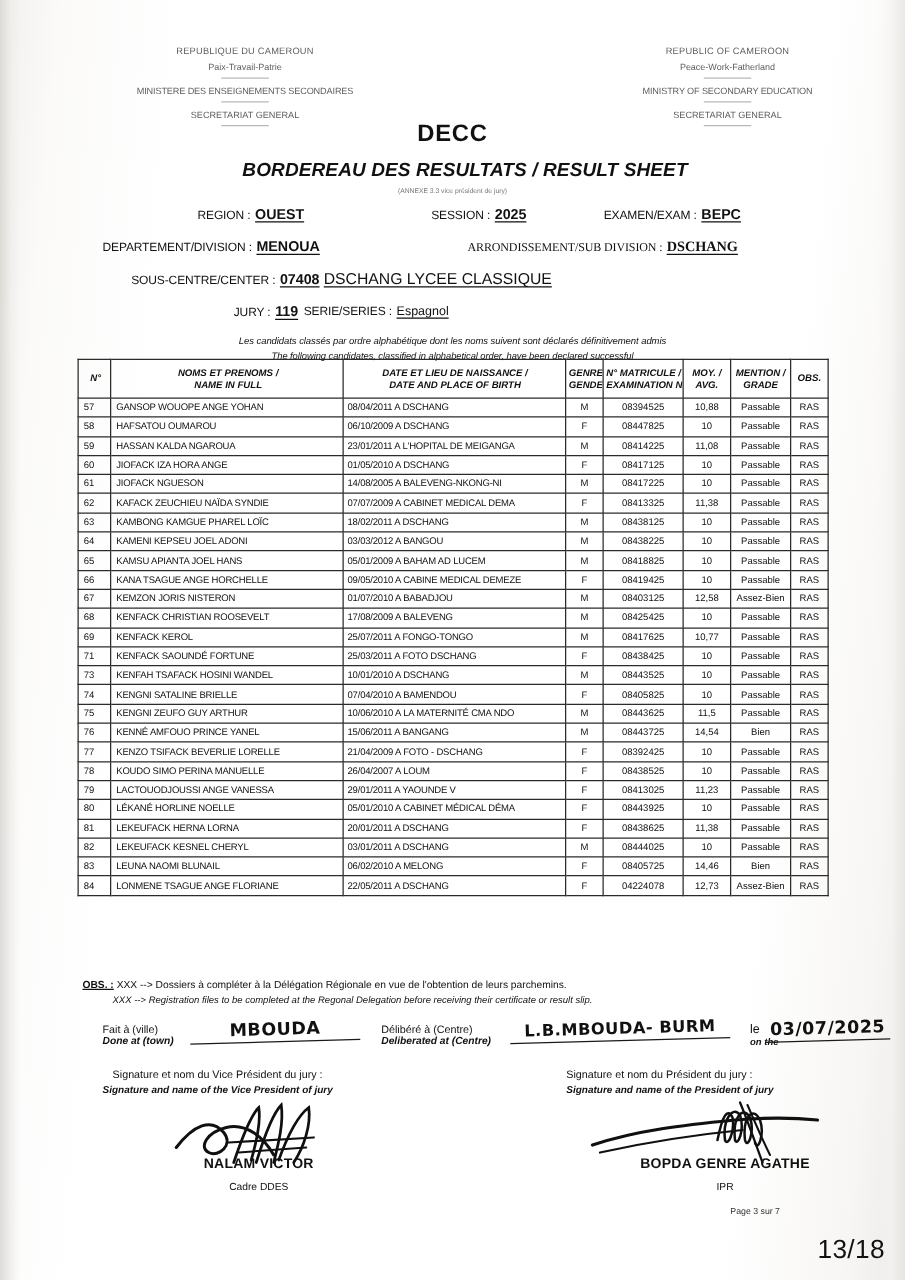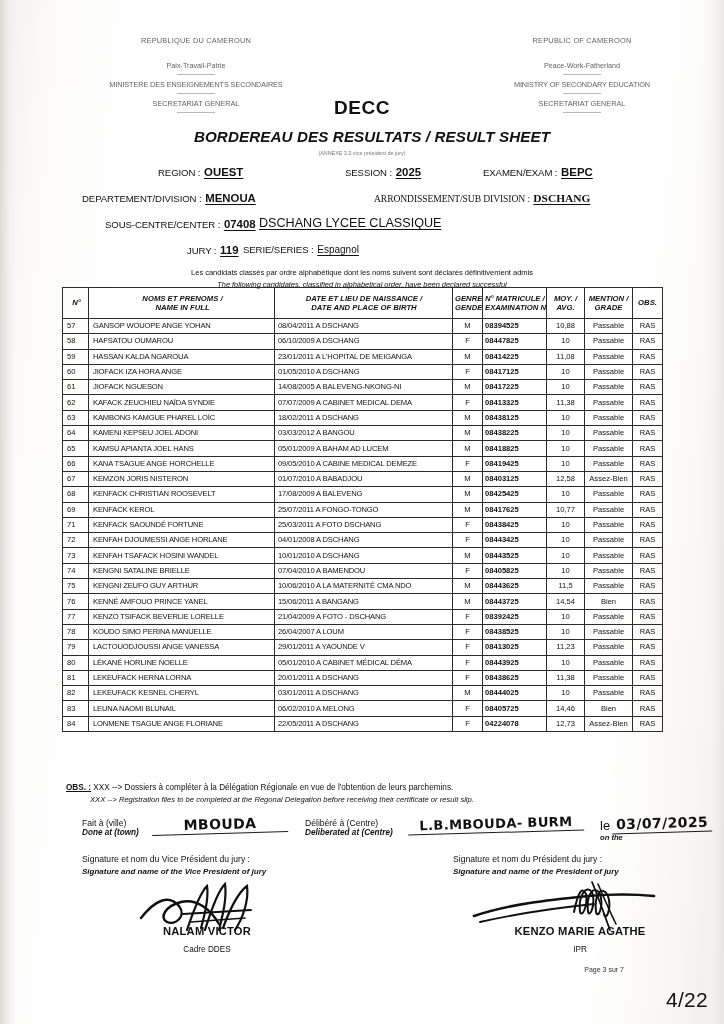--- a/index.html
+++ b/index.html
@@ -35,21 +35,21 @@
   }
 
   .sheet { position: absolute; left: 0; top: 0; width: 724px; height: 1024px; }
 
   
   .masthead { position: absolute; top: 36px; left: 0; width: 724px; }
   .mast-col { position: absolute; text-align: center; }
   .mast-left { left: 78px; width: 236px; }
   .mast-right { left: 460px; width: 244px; }
   .mast-l1 { font-size: 7.4px; letter-spacing: .2px; color: #3a3a3a; }
-  .mast-l2 { font-size: 7.2px; margin-top: 16px; color: #3a3a3a; }
+  .mast-l2 { font-size: 7.2px; margin-top: 4px; color: #3a3a3a; }
   .mast-rule { width: 38px; height: 1px; background: #8d8d8d; margin: 4px auto 5px; opacity:.75; }
   .mast-wide { font-size: 7.3px; color: #3a3a3a; letter-spacing:-.1px; }
   .mast-sec { font-size: 7.3px; color: #3a3a3a; margin-top: 3px; }
 
   .blur { filter: blur(.22px); opacity: .82; }
 
   
   .decc {
     position: absolute; top: 97px; left: 0; width: 724px;
     text-align: center; font-size: 19px; font-weight: bold; letter-spacing: .6px;
@@ -77,21 +77,21 @@
   .f-exam       { top: 0px;  left: 483px; }
   .f-dept       { top: 26px; left: 82px; }
   .f-arrond     { top: 26px; left: 374px; font-family: Liberation Serif, serif; }
   .f-souscentre { top: 52px; left: 105px; }
   .f-centername { top: 50px; left: 258px; }
   .f-jury       { top: 78px; left: 172px; margin-left: 15px; }
   .f-serie      { top: 78px; left: 243px; }
 
   .note1 {
     position: absolute; top: 102px; left: 0; width: 724px; text-align: center;
-    font-size: 7.6px; letter-spacing: -.05px;
+    font-size: 7.6px; letter-spacing: -.05px; font-style: italic;
   }
   .note2 {
     position: absolute; top: 114px; left: 0; width: 724px; text-align: center;
     font-size: 7.5px; font-style: italic; letter-spacing: -.05px;
   }
 
   
   .tbl-wrap { position: absolute; top: 287px; left: 62px; width: 600px; }
   table.results { border-collapse: collapse; width: 600px; table-layout: fixed; }
   table.results th, table.results td {
@@ -105,21 +105,21 @@
     white-space: nowrap;
   }
   table.results thead th {
     font-style: italic; font-weight: bold; text-align: center;
     height: 31px; font-size: 7.7px; line-height: 1.22;
   }
   .c-num   { width: 26px; text-align: left; padding-left: 4px !important; }
   .c-name  { width: 186px; text-align: left; padding-left: 4px !important; }
   .c-birth { width: 178px; text-align: left; padding-left: 3px !important; }
   .c-gen   { width: 30px;  text-align: center; }
-  .c-mat   { width: 64px;  text-align: left; font-weight: bold; }
+  .c-mat   { width: 64px;  text-align: center; }
   .c-moy   { width: 38px;  text-align: center; }
   .c-ment  { width: 48px;  text-align: center; font-size: 6.7px; }
   .c-obs   { width: 30px;  text-align: center; }
   td.c-num { font-size: 8px; }
   td.c-name, td.c-birth { font-size: 7.8px; letter-spacing: -.15px; }
   td.c-gen, td.c-mat, td.c-moy { font-size: 8.3px; }
   td.c-obs { font-size: 8.2px; }
 
   
   .obs { position: absolute; top: 783px; left: 66px; width: 600px; }
@@ -139,21 +139,21 @@
   }
   .hand-line { border-bottom: 1.2px solid #1a1a1a; display: inline-block; padding: 0 4px 1px; }
 
   .d-faitlbl { top: 0px; left: 82px; }
   .d-faitval { top: -3px; left: 152px; }
   .d-delibl  { top: 0px; left: 305px; }
   .d-delibval{ top: -4px; left: 408px; }
   .d-onthe   { top: 0px;  left: 600px; }
   .d-dateval { top: -4px; left: 612px; }
 
-  .sig-lbl-l { position: absolute; top: 854px; left: 82px; }
+  .sig-lbl-l { position: absolute; top: 854px; left: 82px; text-align: center; }
   .sig-lbl-r { position: absolute; top: 854px; left: 453px; }
   .sig-fr { font-size: 8.6px; }
   .sig-en { font-size: 8px; font-style: italic; font-weight: bold; margin-top: 3px; }
 
   .sig-name-l { position: absolute; top: 925px; left: 82px; width: 250px; text-align: center; }
   .sig-name-r { position: absolute; top: 925px; left: 440px; width: 280px; text-align: center; }
   .sig-name { font-size: 11.2px; font-weight: bold; letter-spacing: .2px; }
   .sig-role { font-size: 8.2px; margin-top: 8px; }
 
   .sig-svg-l { position: absolute; top: 880px; left: 135px; }
@@ -412,30 +412,20 @@
             <td class="c-num">71</td>
             <td class="c-name">KENFACK SAOUNDÉ FORTUNE</td>
             <td class="c-birth">25/03/2011 A FOTO DSCHANG</td>
             <td class="c-gen">F</td>
             <td class="c-mat">08438425</td>
             <td class="c-moy">10</td>
             <td class="c-ment">Passable</td>
             <td class="c-obs">RAS</td>
           </tr>
           <tr>
-            <td class="c-num">72</td>
-            <td class="c-name">KENFAH DJOUMESSI ANGE HORLANE</td>
-            <td class="c-birth">04/01/2008 A DSCHANG</td>
-            <td class="c-gen">F</td>
-            <td class="c-mat">08443425</td>
-            <td class="c-moy">10</td>
-            <td class="c-ment">Passable</td>
-            <td class="c-obs">RAS</td>
-          </tr>
-          <tr>
             <td class="c-num">73</td>
             <td class="c-name">KENFAH TSAFACK HOSINI WANDEL</td>
             <td class="c-birth">10/01/2010 A DSCHANG</td>
             <td class="c-gen">M</td>
             <td class="c-mat">08443525</td>
             <td class="c-moy">10</td>
             <td class="c-ment">Passable</td>
             <td class="c-obs">RAS</td>
           </tr>
           <tr>
@@ -571,21 +561,21 @@
 
     <div class="d-block d-delibl">
       <div class="d-fr">Délibéré à (Centre)</div>
       <div class="d-en">Deliberated at (Centre)</div>
     </div>
     <div class="d-block d-delibval">
       <span class="hand hand-line" style="min-width:176px;text-align:center;font-size:13px;">L.B.MBOUDA- BURM</span>
     </div>
 
     <div class="d-block d-onthe">
-      <div class="d-fr" style="font-size:13px;">le</div>
+      <div class="d-fr" style="font-size:10px;">le</div>
       <div class="d-en" style="font-size:7.6px;">on the</div>
     </div>
     <div class="d-block d-dateval">
       <span class="hand hand-line" style="min-width:92px;text-align:center;">03/07/2025</span>
     </div>
   </div>
 
   <div class="sig-lbl-l">
     <div class="sig-fr">Signature et nom du Vice Président du jury :</div>
     <div class="sig-en">Signature and name of the Vice President of jury</div>
@@ -614,20 +604,20 @@
       <path d="M122 4 C128 18, 134 36, 140 52" stroke-width="1.8" stroke-linecap="round"></path>
       <path d="M128 6 C134 20, 140 34, 146 46" stroke-width="1.6" stroke-linecap="round"></path>
     </svg>
   </div>
 
   <div class="sig-name-l">
     <div class="sig-name">NALAM VICTOR</div>
     <div class="sig-role">Cadre DDES</div>
   </div>
   <div class="sig-name-r">
-    <div class="sig-name">KENZO MARIE AGATHE</div>
+    <div class="sig-name">BOPDA GENRE AGATHE</div>
     <div class="sig-role">IPR</div>
   </div>
 
   <div class="page-of">Page 3 sur 7</div>
 </div>
 
-<div class="viewer-page">4/22</div>
+<div class="viewer-page">13/18</div>
 
 </body></html>

